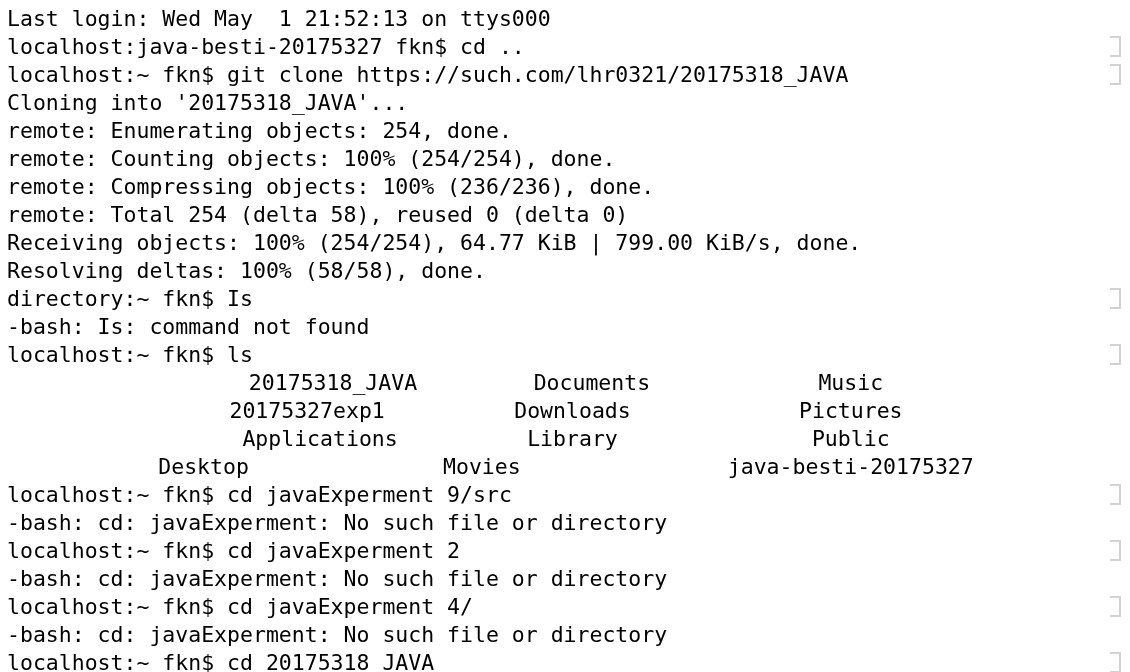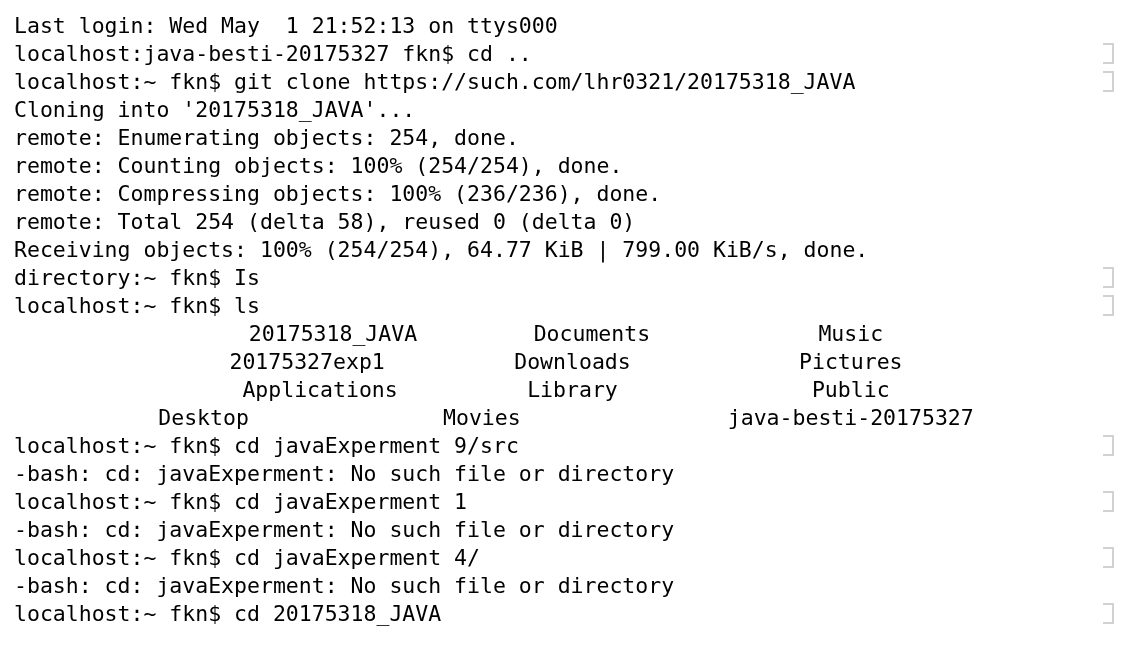--- a/index.html
+++ b/index.html
@@ -15,21 +15,21 @@
     background: #ffffff;
     overflow: hidden;
     font-family: "DejaVu Sans Mono", "Liberation Mono", monospace;
   }
   #terminal-screen {
     position: absolute;
     left: 0;
     top: 0;
     width: 1130px;
     height: 672px;
-    padding: 12px;
+    padding: 5px;
     box-sizing: border-box;
   }
   .term-line {
     position: relative;
     height: 28px;
     line-height: 28px;
     padding-left: 2px;
     box-sizing: border-box;
     white-space: pre;
     font-size: 21.5px;
@@ -66,27 +66,29 @@
   <div id="terminal-screen">
       <div class="term-line"><span class="seg">Last login: Wed May  1 21:52:13 on ttys000</span></div>
       <div class="term-line"><span class="seg">localhost:java-besti-20175327 fkn$ cd ..</span><span class="prompt-marker"></span></div>
       <div class="term-line"><span class="seg">localhost:~ fkn$ git clone https://such.com/lhr0321/20175318_JAVA</span><span class="prompt-marker"></span></div>
       <div class="term-line"><span class="seg">Cloning into '20175318_JAVA'...</span></div>
       <div class="term-line"><span class="seg">remote: Enumerating objects: 254, done.</span></div>
       <div class="term-line"><span class="seg">remote: Counting objects: 100% (254/254), done.</span></div>
       <div class="term-line"><span class="seg">remote: Compressing objects: 100% (236/236), done.</span></div>
       <div class="term-line"><span class="seg">remote: Total 254 (delta 58), reused 0 (delta 0)</span></div>
       <div class="term-line"><span class="seg">Receiving objects: 100% (254/254), 64.77 KiB | 799.00 KiB/s, done.</span></div>
+      <div class="term-line"><span class="seg">Resolving deltas: 100% (58/58), done.</span></div>
       <div class="term-line"><span class="seg">directory:~ fkn$ Is</span><span class="prompt-marker"></span></div>
+      <div class="term-line"><span class="seg">-bash: Is: command not found</span></div>
       <div class="term-line"><span class="seg">localhost:~ fkn$ ls</span><span class="prompt-marker"></span></div>
       <div class="term-line ls-row"><span class="seg">20175318_JAVA         Documents             Music</span></div>
       <div class="term-line ls-row"><span class="seg">20175327exp1          Downloads             Pictures</span></div>
       <div class="term-line ls-row"><span class="seg">Applications          Library               Public</span></div>
       <div class="term-line ls-row"><span class="seg">Desktop               Movies                java-besti-20175327</span></div>
       <div class="term-line"><span class="seg">localhost:~ fkn$ cd javaExperment 9/src</span><span class="prompt-marker"></span></div>
       <div class="term-line"><span class="seg">-bash: cd: javaExperment: No such file or directory</span></div>
-      <div class="term-line"><span class="seg">localhost:~ fkn$ cd javaExperment 1</span><span class="prompt-marker"></span></div>
+      <div class="term-line"><span class="seg">localhost:~ fkn$ cd javaExperment 2</span><span class="prompt-marker"></span></div>
       <div class="term-line"><span class="seg">-bash: cd: javaExperment: No such file or directory</span></div>
       <div class="term-line"><span class="seg">localhost:~ fkn$ cd javaExperment 4/</span><span class="prompt-marker"></span></div>
       <div class="term-line"><span class="seg">-bash: cd: javaExperment: No such file or directory</span></div>
       <div class="term-line"><span class="seg">localhost:~ fkn$ cd 20175318_JAVA</span><span class="prompt-marker"></span></div>
     </div>
 </div>
 
 </body></html>

